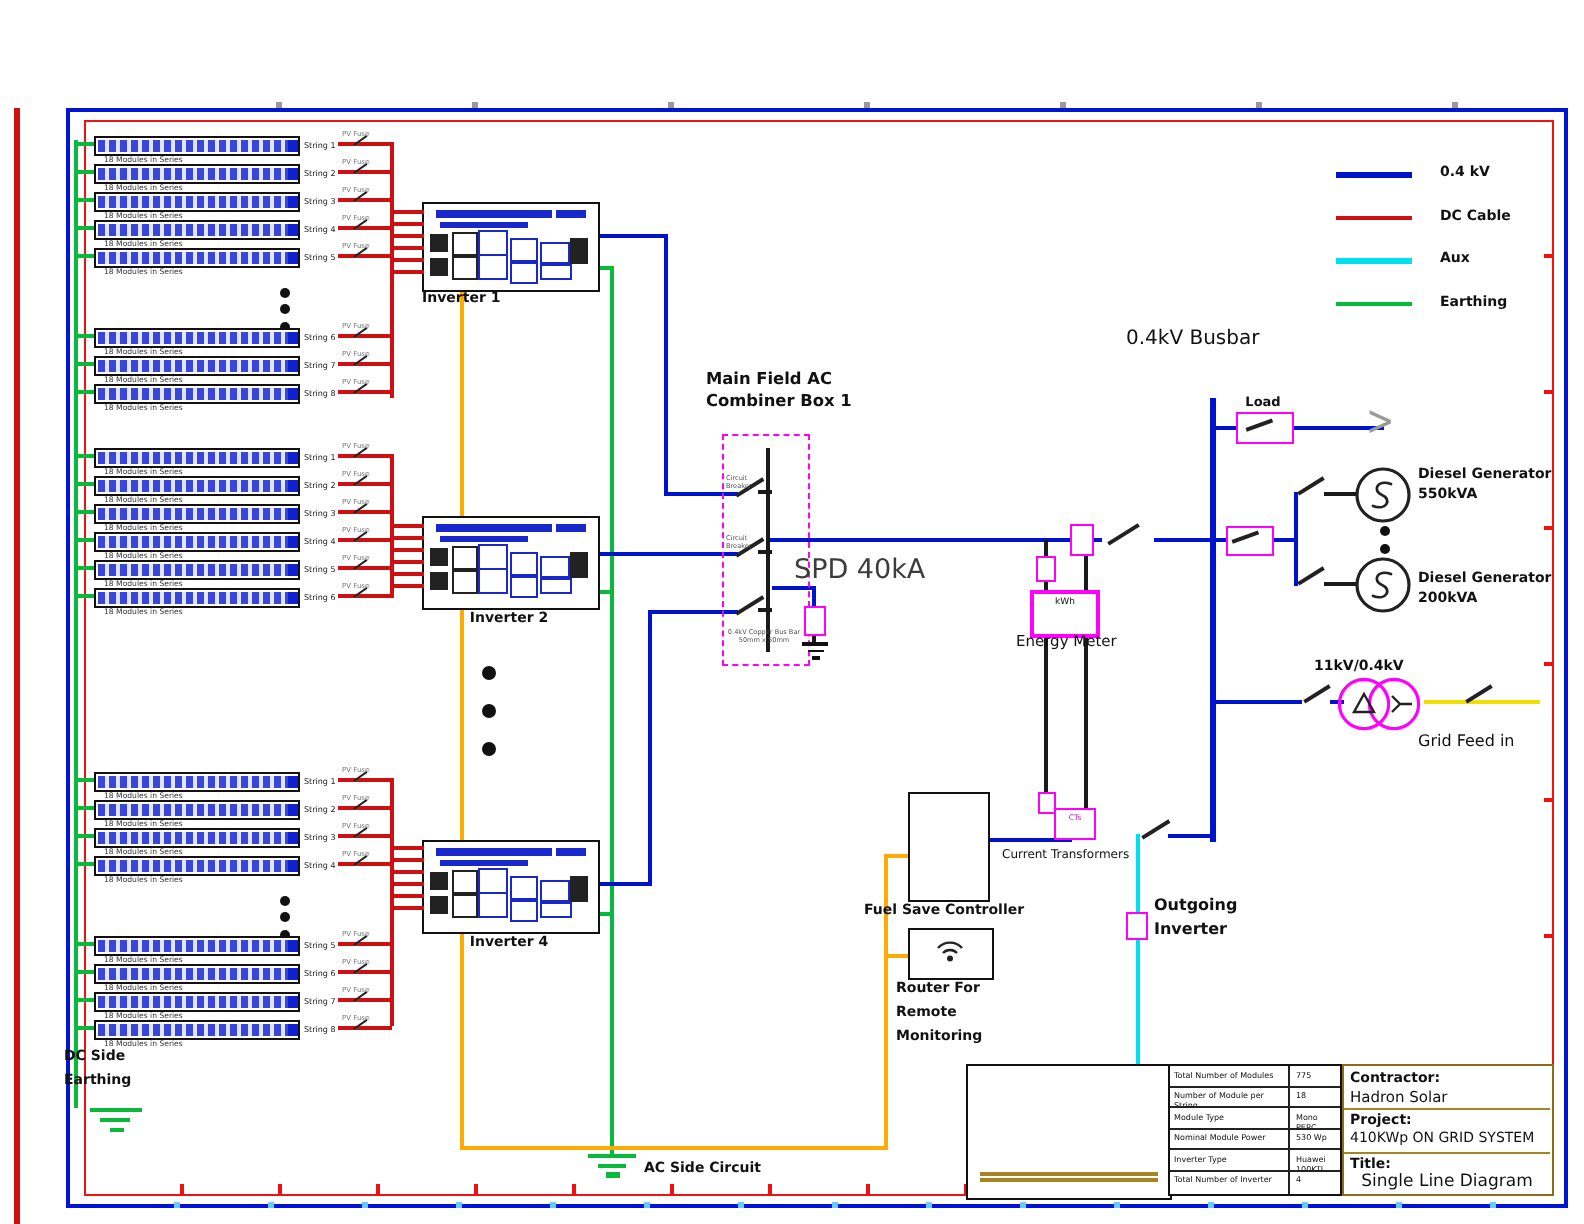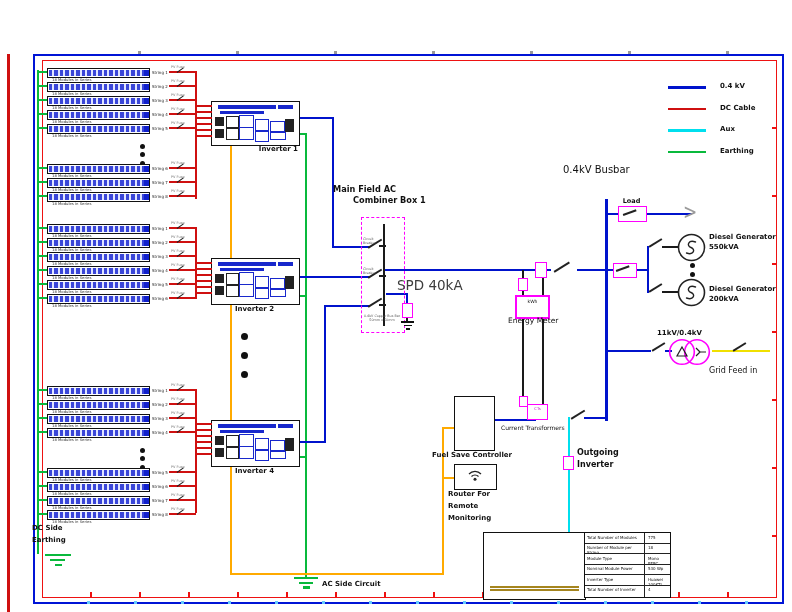--- a/index.html
+++ b/index.html
@@ -437,21 +437,21 @@
       <i style="left: 14px; top: 14px; width: 11px; height: 10px; border: 1px solid rgb(34, 34, 34);"></i>
       <i style="left: 14px; top: 26px; width: 11px; height: 10px; border: 1px solid rgb(34, 34, 34);"></i>
       <i style="left: 27px; top: 13px; width: 13px; height: 11px; border: 1px solid rgb(24, 40, 204);"></i>
       <i style="left: 27px; top: 25px; width: 13px; height: 11px; border: 1px solid rgb(24, 40, 204);"></i>
       <i style="left: 43px; top: 17px; width: 12px; height: 10px; border: 1px solid rgb(24, 40, 204);"></i>
       <i style="left: 43px; top: 29px; width: 12px; height: 9px; border: 1px solid rgb(24, 40, 204);"></i>
       <i style="left: 58px; top: 19px; width: 13px; height: 9px; border: 1px solid rgb(24, 40, 204);"></i>
       <i style="left: 73px; top: 17px; width: 9px; height: 13px; background: rgb(34, 34, 34);"></i>
       <i style="left: 58px; top: 30px; width: 14px; height: 6px; border: 1px solid rgb(24, 40, 204);"></i>
     </div>
-  <div class="lbl b" style="left:211px;top:145px;width:87px;text-align:right;font-size:7px">Inverter 1</div>
+  <div class="lbl b" style="left:211px;top:145px;width:87px;text-align:left;font-size:7px">Inverter 1</div>
   <div class="inv-box" style="left:211px;top:258px">
       <i style="left: 6px; top: 3px; width: 58px; height: 4px; background: rgb(24, 40, 204);"></i>
       <i style="left: 66px; top: 3px; width: 15px; height: 3.5px; background: rgb(24, 40, 204);"></i>
       <i style="left: 8px; top: 9px; width: 44px; height: 3px; background: rgb(24, 40, 204);"></i>
       <i style="left: 3px; top: 15px; width: 9px; height: 9px; background: rgb(34, 34, 34);"></i>
       <i style="left: 3px; top: 27px; width: 9px; height: 9px; background: rgb(34, 34, 34);"></i>
       <i style="left: 14px; top: 14px; width: 11px; height: 10px; border: 1px solid rgb(34, 34, 34);"></i>
       <i style="left: 14px; top: 26px; width: 11px; height: 10px; border: 1px solid rgb(34, 34, 34);"></i>
       <i style="left: 27px; top: 13px; width: 13px; height: 11px; border: 1px solid rgb(24, 40, 204);"></i>
       <i style="left: 27px; top: 25px; width: 13px; height: 11px; border: 1px solid rgb(24, 40, 204);"></i>
@@ -473,21 +473,21 @@
       <i style="left: 27px; top: 13px; width: 13px; height: 11px; border: 1px solid rgb(24, 40, 204);"></i>
       <i style="left: 27px; top: 25px; width: 13px; height: 11px; border: 1px solid rgb(24, 40, 204);"></i>
       <i style="left: 43px; top: 17px; width: 12px; height: 10px; border: 1px solid rgb(24, 40, 204);"></i>
       <i style="left: 43px; top: 29px; width: 12px; height: 9px; border: 1px solid rgb(24, 40, 204);"></i>
       <i style="left: 58px; top: 19px; width: 13px; height: 9px; border: 1px solid rgb(24, 40, 204);"></i>
       <i style="left: 73px; top: 17px; width: 9px; height: 13px; background: rgb(34, 34, 34);"></i>
       <i style="left: 58px; top: 30px; width: 14px; height: 6px; border: 1px solid rgb(24, 40, 204);"></i>
     </div>
   <div class="lbl b" style="left:211px;top:467px;width:87px;text-align:center;font-size:7px">Inverter 4</div>
 
-  <div class="lbl b" style="left:333px;top:184px;font-size:8.2px">Main Field AC</div>
+  <div class="lbl b" style="left:353px;top:184px;font-size:8.2px">Main Field AC</div>
   <div class="lbl b" style="left:353px;top:195px;font-size:8.2px">Combiner Box 1</div>
   <div class="dbox" style="left:361px;top:217px;width:42px;height:114px"></div>
   <div class="lbl tiny" style="left:363px;top:237px;width:19px;white-space:normal">Circuit Breaker</div>
   <div class="lbl tiny" style="left:363px;top:267px;width:19px;white-space:normal">Circuit Breaker</div>
 
   <div class="lbl tiny" style="left:362px;top:314px;width:40px;white-space:normal;text-align:center">0.4kV Copper Bus Bar 50mm x 50mm</div>
 
   <div class="lbl" style="left:397px;top:277px;font-size:13.5px;color:#3c3c3c">SPD 40kA</div>
   <div class="mbox" style="left:402px;top:303px;width:9px;height:13px"></div>
   <div class="earth earth-k" style="position:absolute;left:401px;top:321px;width:13px;height:10px">
@@ -607,20 +607,30 @@
       </div>
       <div class="tb-row">
         <span class="tb-l">Inverter Type</span>
         <span class="tb-v">Huawei 100KTL</span>
       </div>
       <div class="tb-row">
         <span class="tb-l">Total Number of Inverter</span>
         <span class="tb-v">4</span>
       </div>
     </div>
+  <div id="tb-right">
+    <div class="lbl b" style="left:3px;top:2px;font-size:7px">Contractor:</div>
+    <div class="lbl" style="left:3px;top:11px;font-size:7.5px">Hadron Solar</div>
+    <div class="gold" style="left:0;top:20.5px;width:103px;height:1.4px"></div>
+    <div class="lbl b" style="left:3px;top:23px;font-size:7px">Project:</div>
+    <div class="lbl" style="left:3px;top:32px;font-size:7px">410KWp ON GRID SYSTEM</div>
+    <div class="gold" style="left:0;top:42.5px;width:103px;height:1.4px"></div>
+    <div class="lbl b" style="left:3px;top:45px;font-size:7px">Title:</div>
+    <div class="lbl" style="left:0;top:53px;width:103px;text-align:center;font-size:8.5px">Single Line Diagram</div>
+  </div>
 <i class="vl c-red" style="left: 195px; top: 71px; width: 2px; height: 128px; display: block; position: absolute;"></i>
     <i class="hl c-red" style="left: 195px; top: 105px; width: 17px; height: 1.6px; display: block; position: absolute;"></i>
     <i class="hl c-red" style="left: 195px; top: 111px; width: 17px; height: 1.6px; display: block; position: absolute;"></i>
     <i class="hl c-red" style="left: 195px; top: 117px; width: 17px; height: 1.6px; display: block; position: absolute;"></i>
     <i class="hl c-red" style="left: 195px; top: 123px; width: 17px; height: 1.6px; display: block; position: absolute;"></i>
     <i class="hl c-red" style="left: 195px; top: 129px; width: 17px; height: 1.6px; display: block; position: absolute;"></i>
     <i class="hl c-red" style="left: 195px; top: 135px; width: 17px; height: 1.6px; display: block; position: absolute;"></i>
     <i class="vl c-red" style="left: 195px; top: 227px; width: 2px; height: 72px; display: block; position: absolute;"></i>
     <i class="hl c-red" style="left: 195px; top: 262px; width: 17px; height: 1.6px; display: block; position: absolute;"></i>
     <i class="hl c-red" style="left: 195px; top: 268px; width: 17px; height: 1.6px; display: block; position: absolute;"></i>

